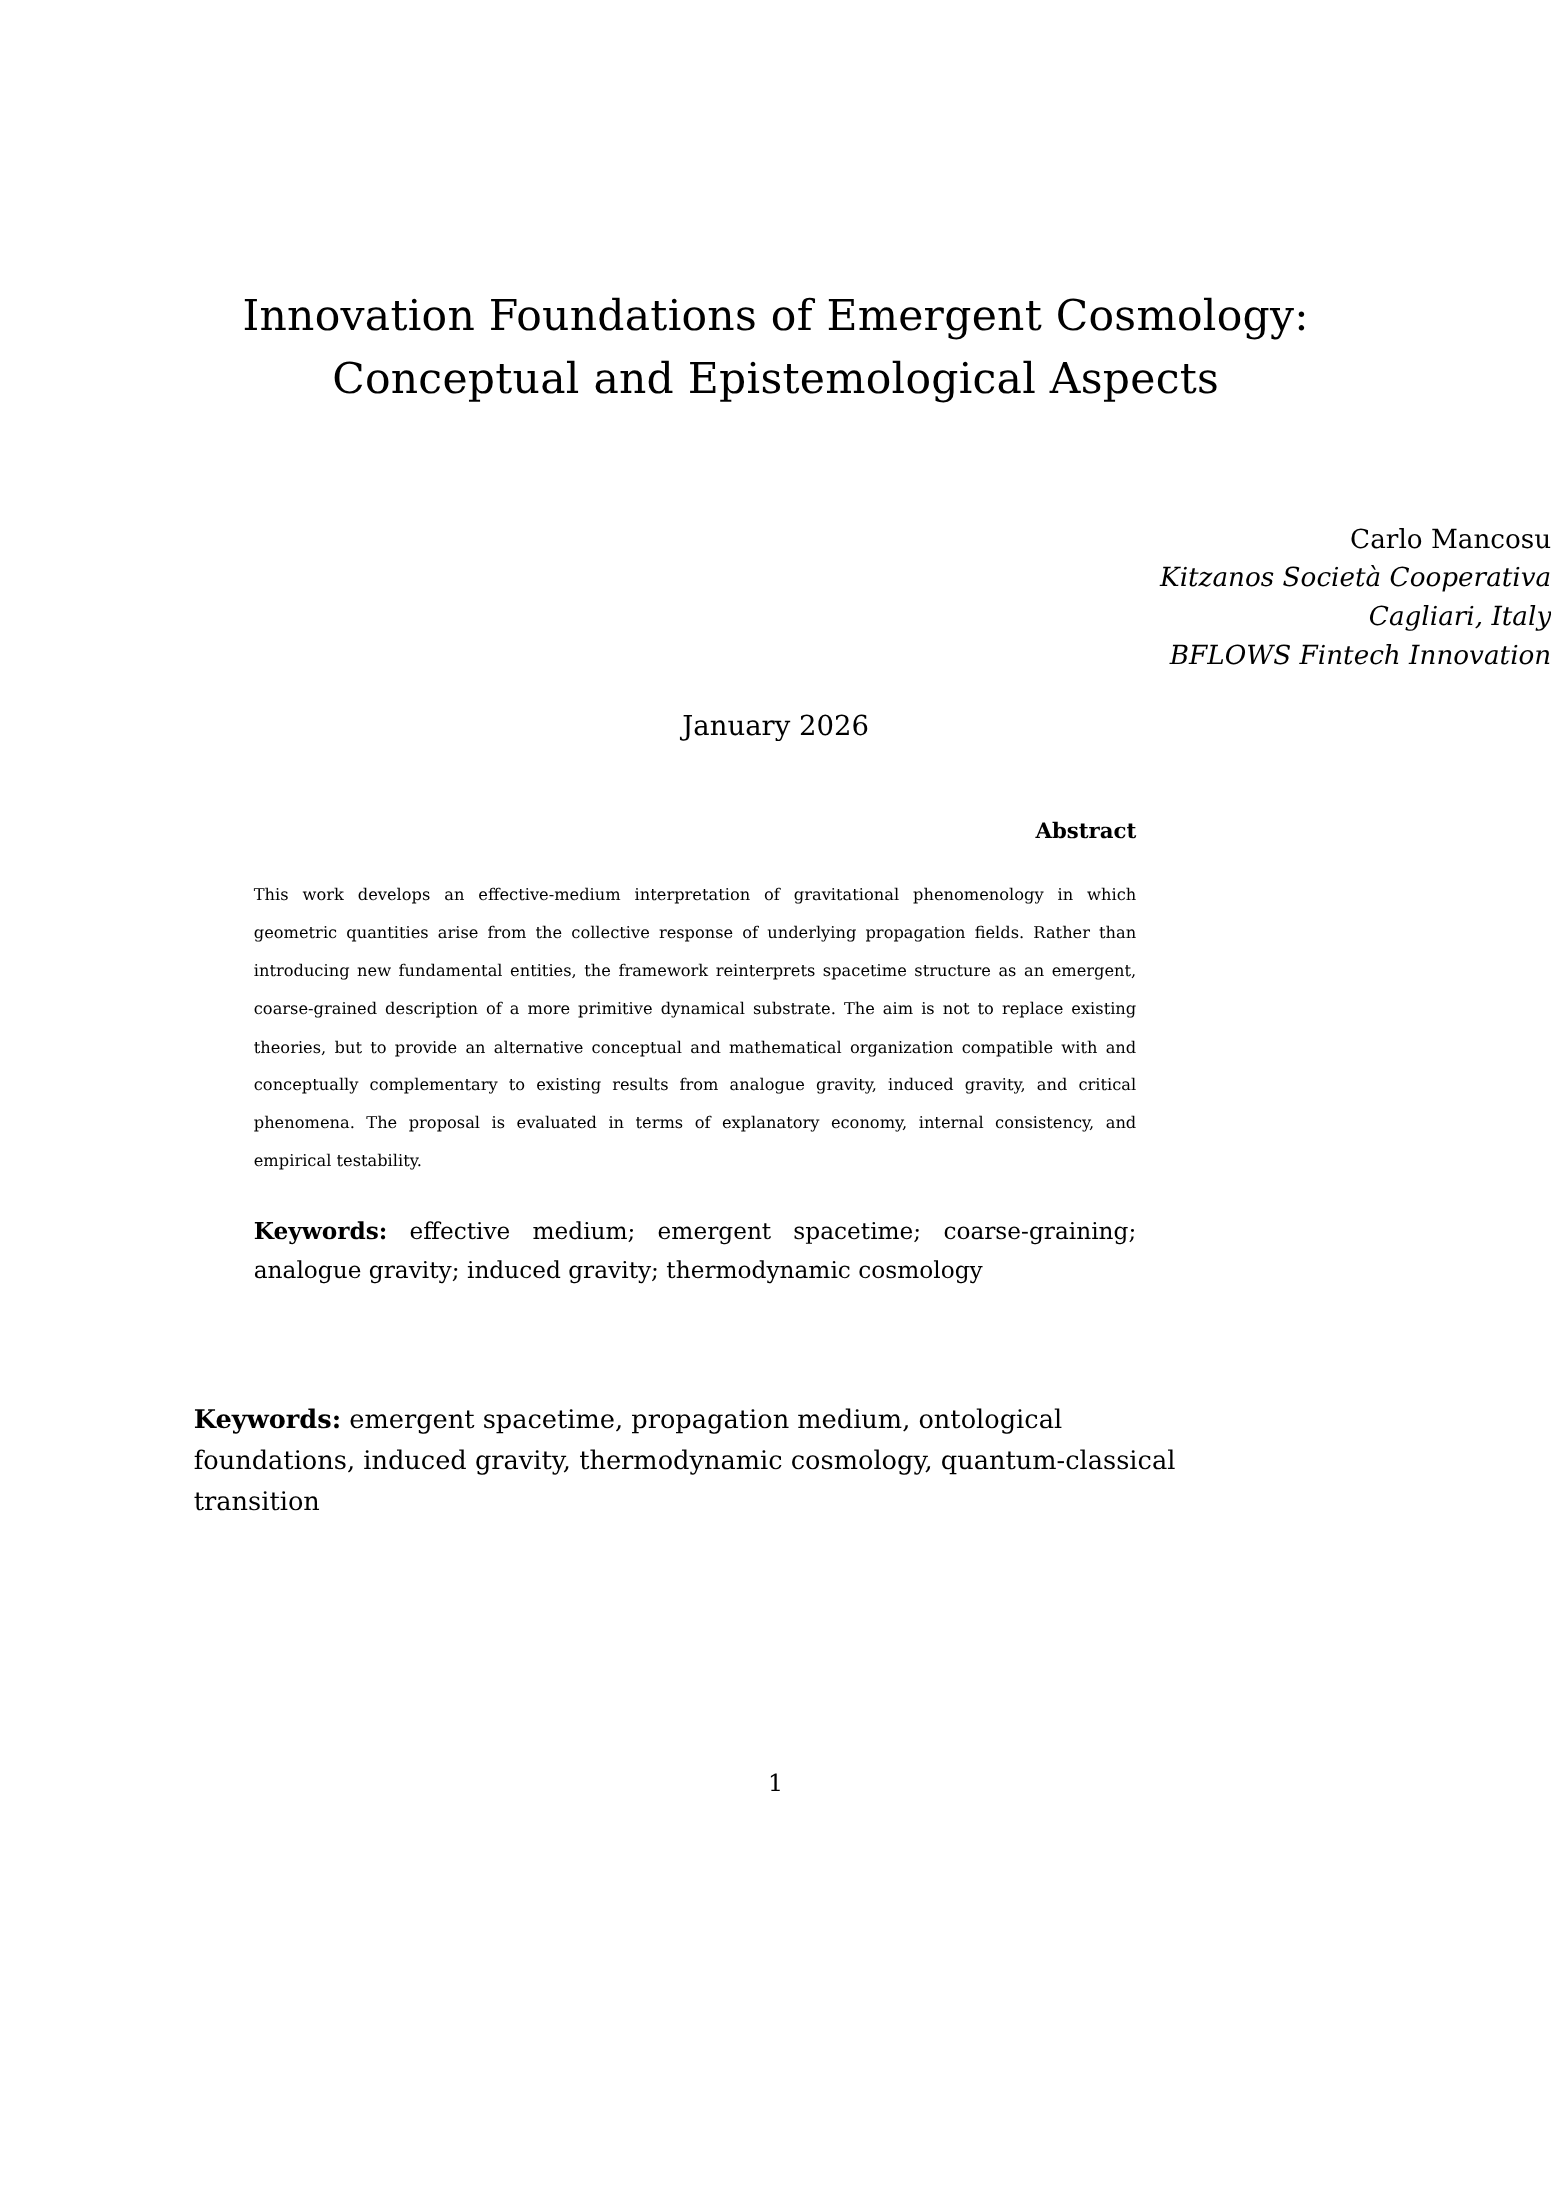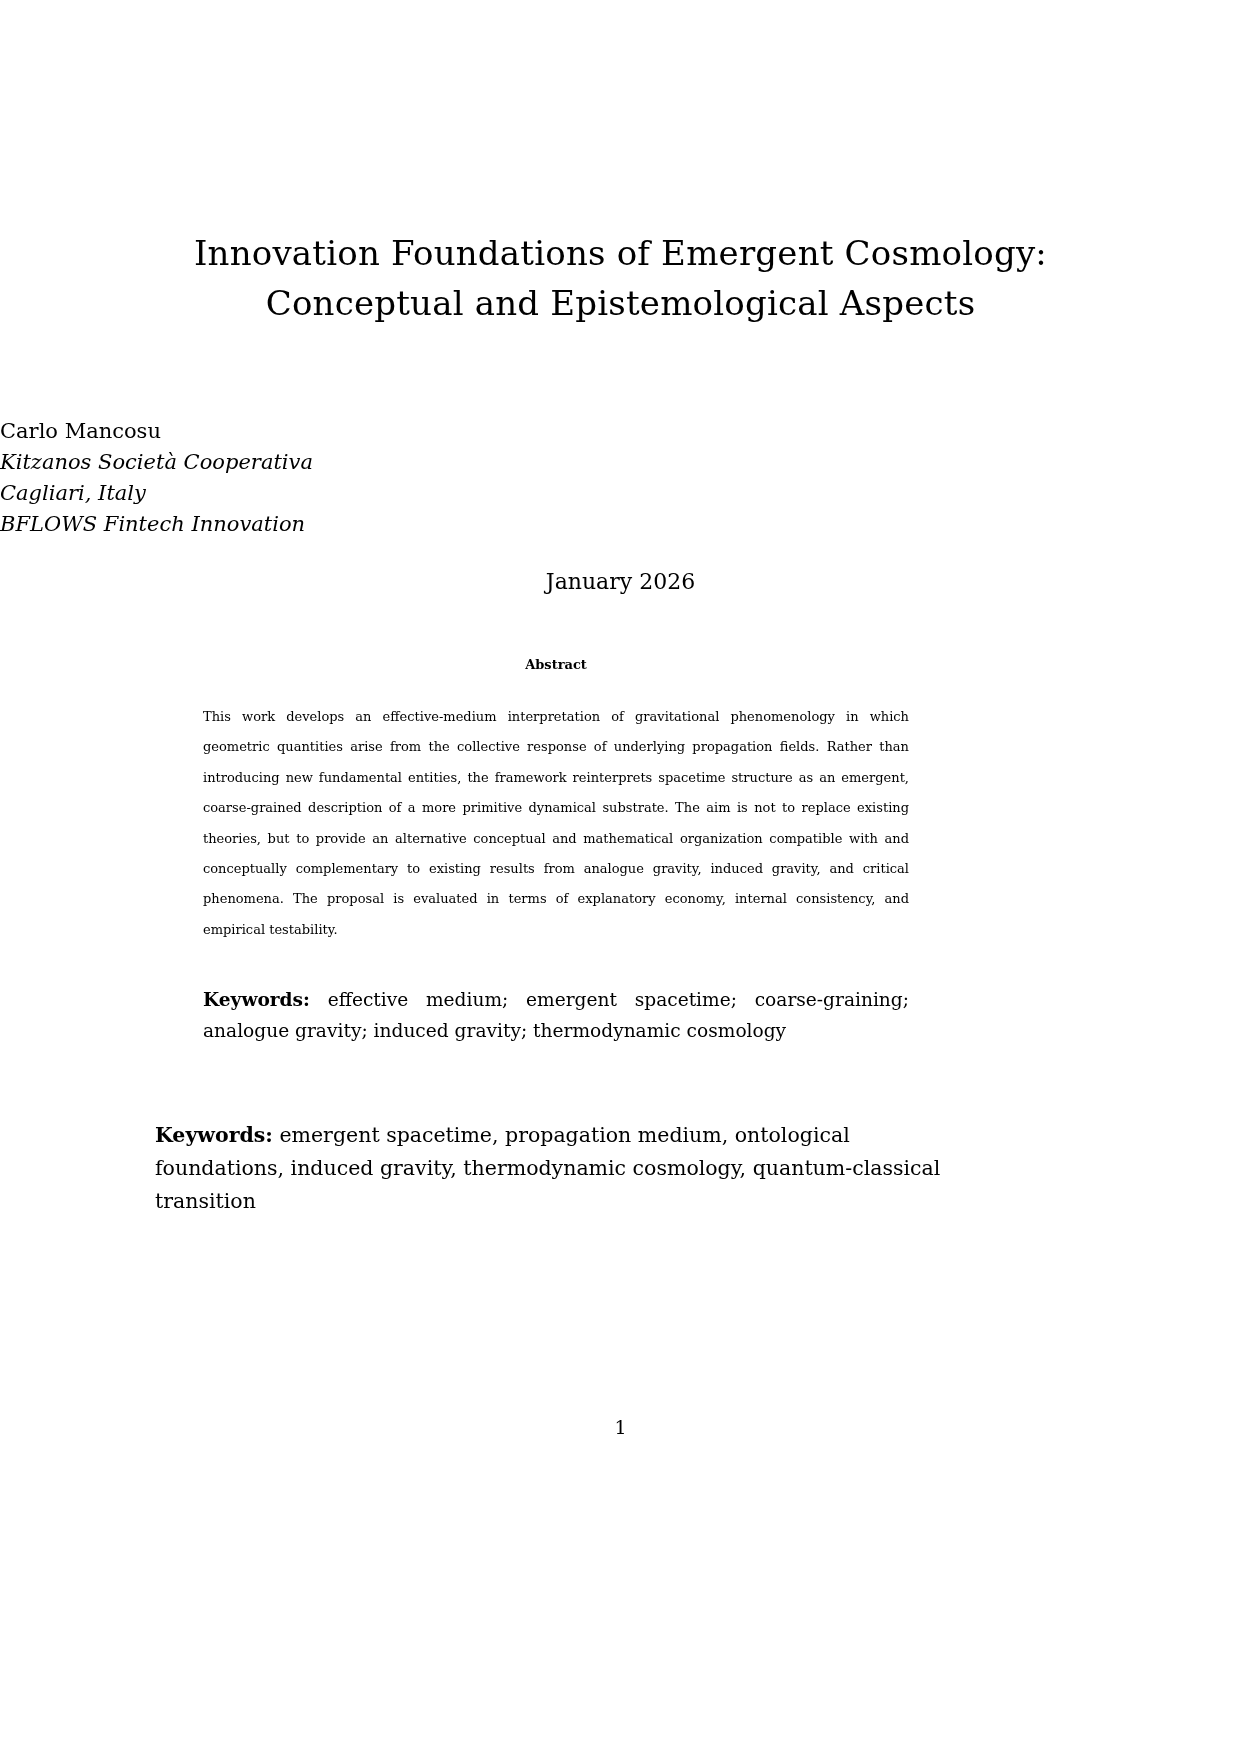--- a/index.html
+++ b/index.html
@@ -36,21 +36,21 @@
     letter-spacing: 0.2px;
     white-space: nowrap;
   }
 
   
   .author-block {
     position: absolute;
     left: 0;
     right: 0;
     top: 416px;
-    text-align: left;
+    text-align: right;
   }
   .author-name {
     font-size: 21px;
     line-height: 31px;
   }
   .affiliation {
     font-size: 21px;
     line-height: 31px;
     font-style: italic;
   }
@@ -67,38 +67,38 @@
   }
 
   
   .abstract-wrap {
     position: absolute;
     left: 203px;
     width: 706px;
     top: 652px;
   }
   .abstract-heading {
-    text-align: center;
-    font-size: 13px;
+    text-align: right;
+    font-size: 17px;
     font-weight: bold;
     line-height: 26px;
     margin-bottom: 24px;
   }
   .abstract-body {
     font-size: 13px;
     line-height: 30.4px;
     text-align: justify;
     text-justify: inter-word;
     hyphens: manual;
   }
   .abstract-keywords {
     font-size: 18.6px;
     line-height: 30.4px;
     text-align: justify;
-    margin-top: 40px;
+    margin-top: 26px;
   }
   .kw-label {
     font-weight: bold;
   }
 
   
   .outer-keywords {
     position: absolute;
     left: 155px;
     width: 800px;

